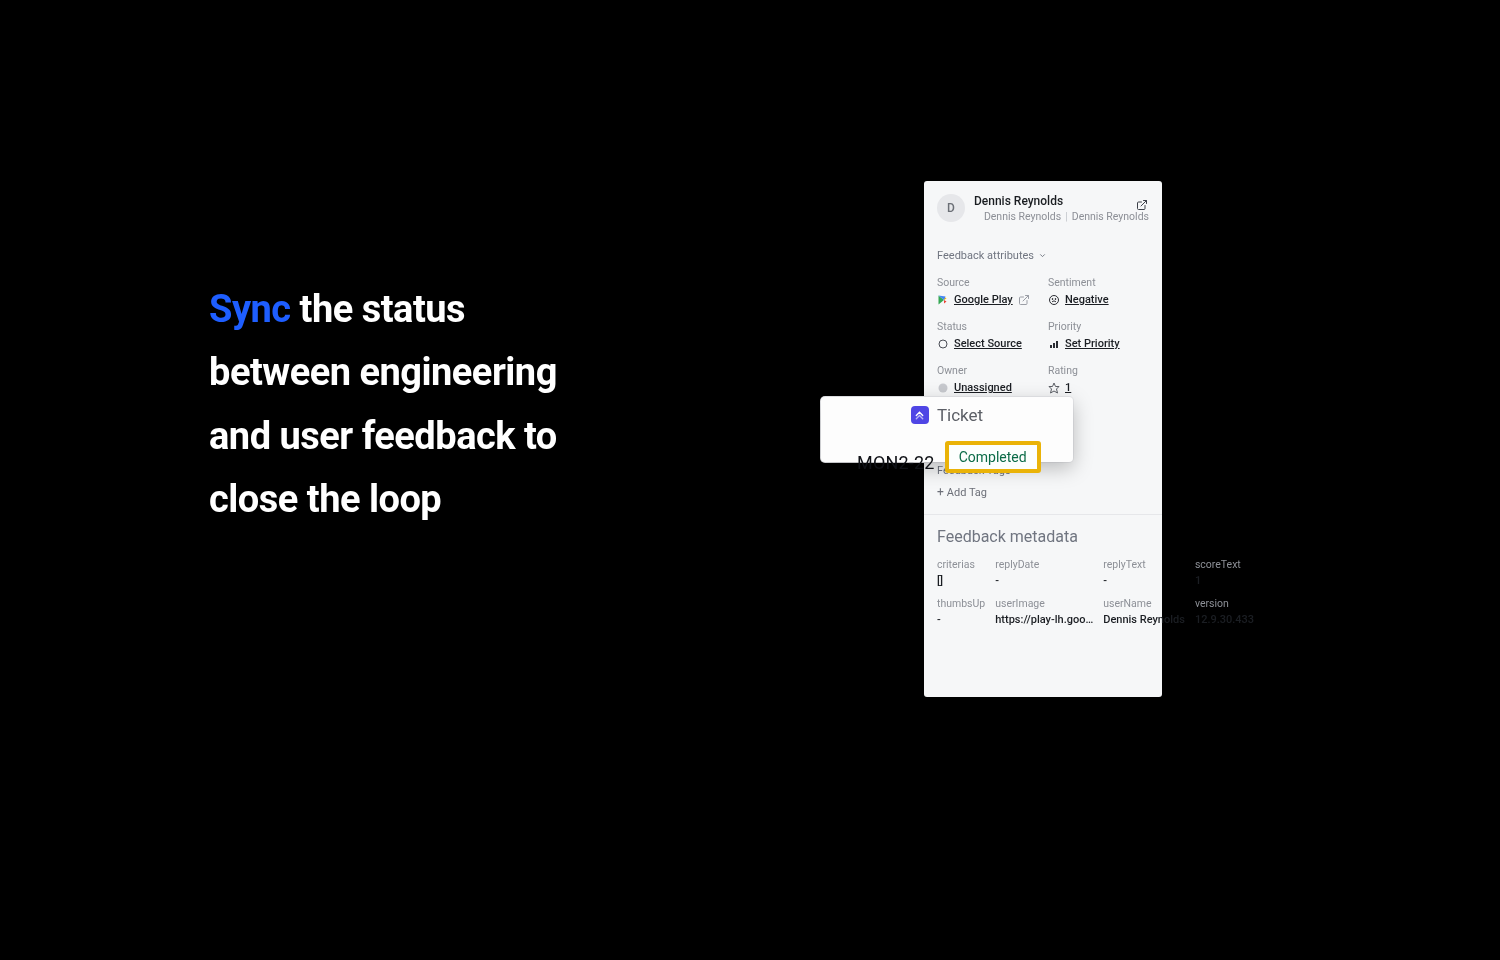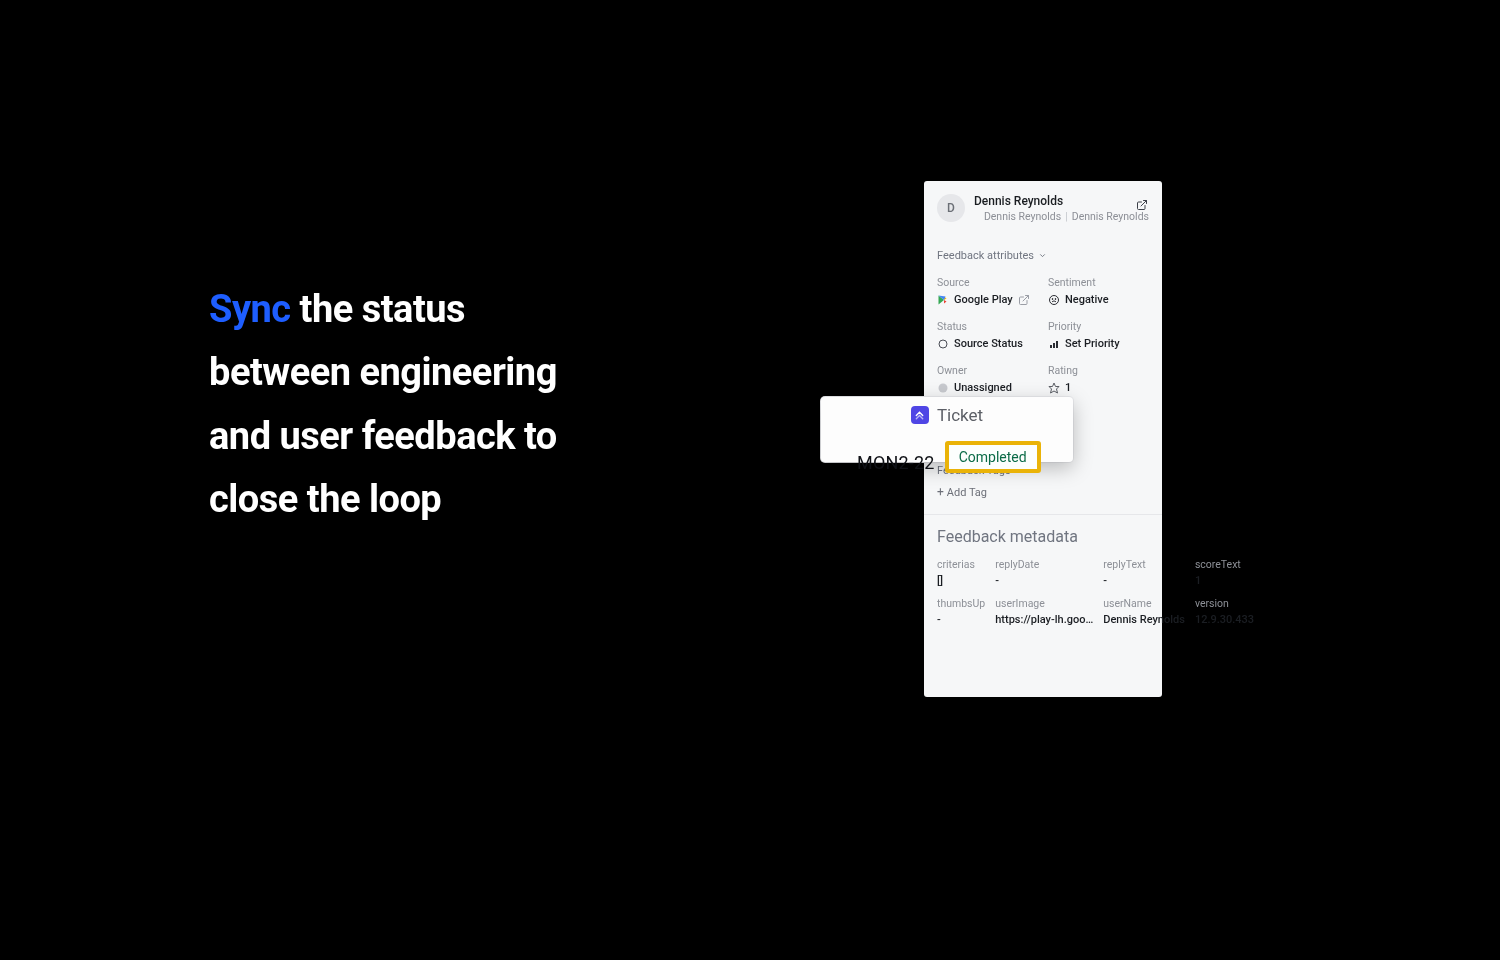--- a/index.html
+++ b/index.html
@@ -64,21 +64,21 @@
   .section-title .chev { width: 9px; height: 9px; color: #707580; }
 
   .attr-grid {
     display: grid;
     grid-template-columns: 1fr 1fr;
     column-gap: 10px;
     row-gap: 14px;
     padding: 14px 13px 0 13px;
   }
   .attr-label { font-size: 10.5px; color: #8d9097; margin-bottom: 4px; }
-  .attr-value { font-size: 11px; color: #1b1e23; font-weight: 500; display: flex; align-items: center; gap: 5px; }
+  .attr-value { font-size: 11px; color: #1b1e23; font-weight: 500; display: flex; align-items: center; gap: 5px; text-decoration: underline; }
   .attr-value .mini-icon { width: 12px; height: 12px; flex: none; }
 
   .gap-after-owner { height: 60px; }
 
   .tags-block { padding: 10px 13px 14px 13px; border-bottom: 1px solid #e6e7ea; }
   .addtag { margin-top: 4px; font-size: 11px; color: #6c6f78; display: inline-flex; align-items: center; gap: 3px; cursor: pointer; }
   .addtag .plus { font-size: 12px; line-height: 1; }
 
   .meta-title { padding: 12px 13px 0 13px; font-size: 16px; color: #707580; display: flex; align-items: center; gap: 4px; }
 
@@ -205,21 +205,21 @@
     </div>
 
     <div>
       <div class="attr-label">Status</div>
       <div class="attr-value">
         <span class="mini-icon" style="color:#4a4d55">
           <svg viewBox="0 0 24 24" fill="none" stroke="currentColor" stroke-width="2">
               <circle cx="12" cy="12" r="8"></circle>
             </svg>
         </span>
-        <span>Source Status</span>
+        <span>Select Source</span>
       </div>
     </div>
 
     <div>
       <div class="attr-label">Priority</div>
       <div class="attr-value">
         <span class="mini-icon" style="color:#2b2d33">
           <svg viewBox="0 0 24 24" fill="currentColor">
               <rect x="4" y="14" width="4" height="6"></rect>
               <rect x="10" y="10" width="4" height="10"></rect>

